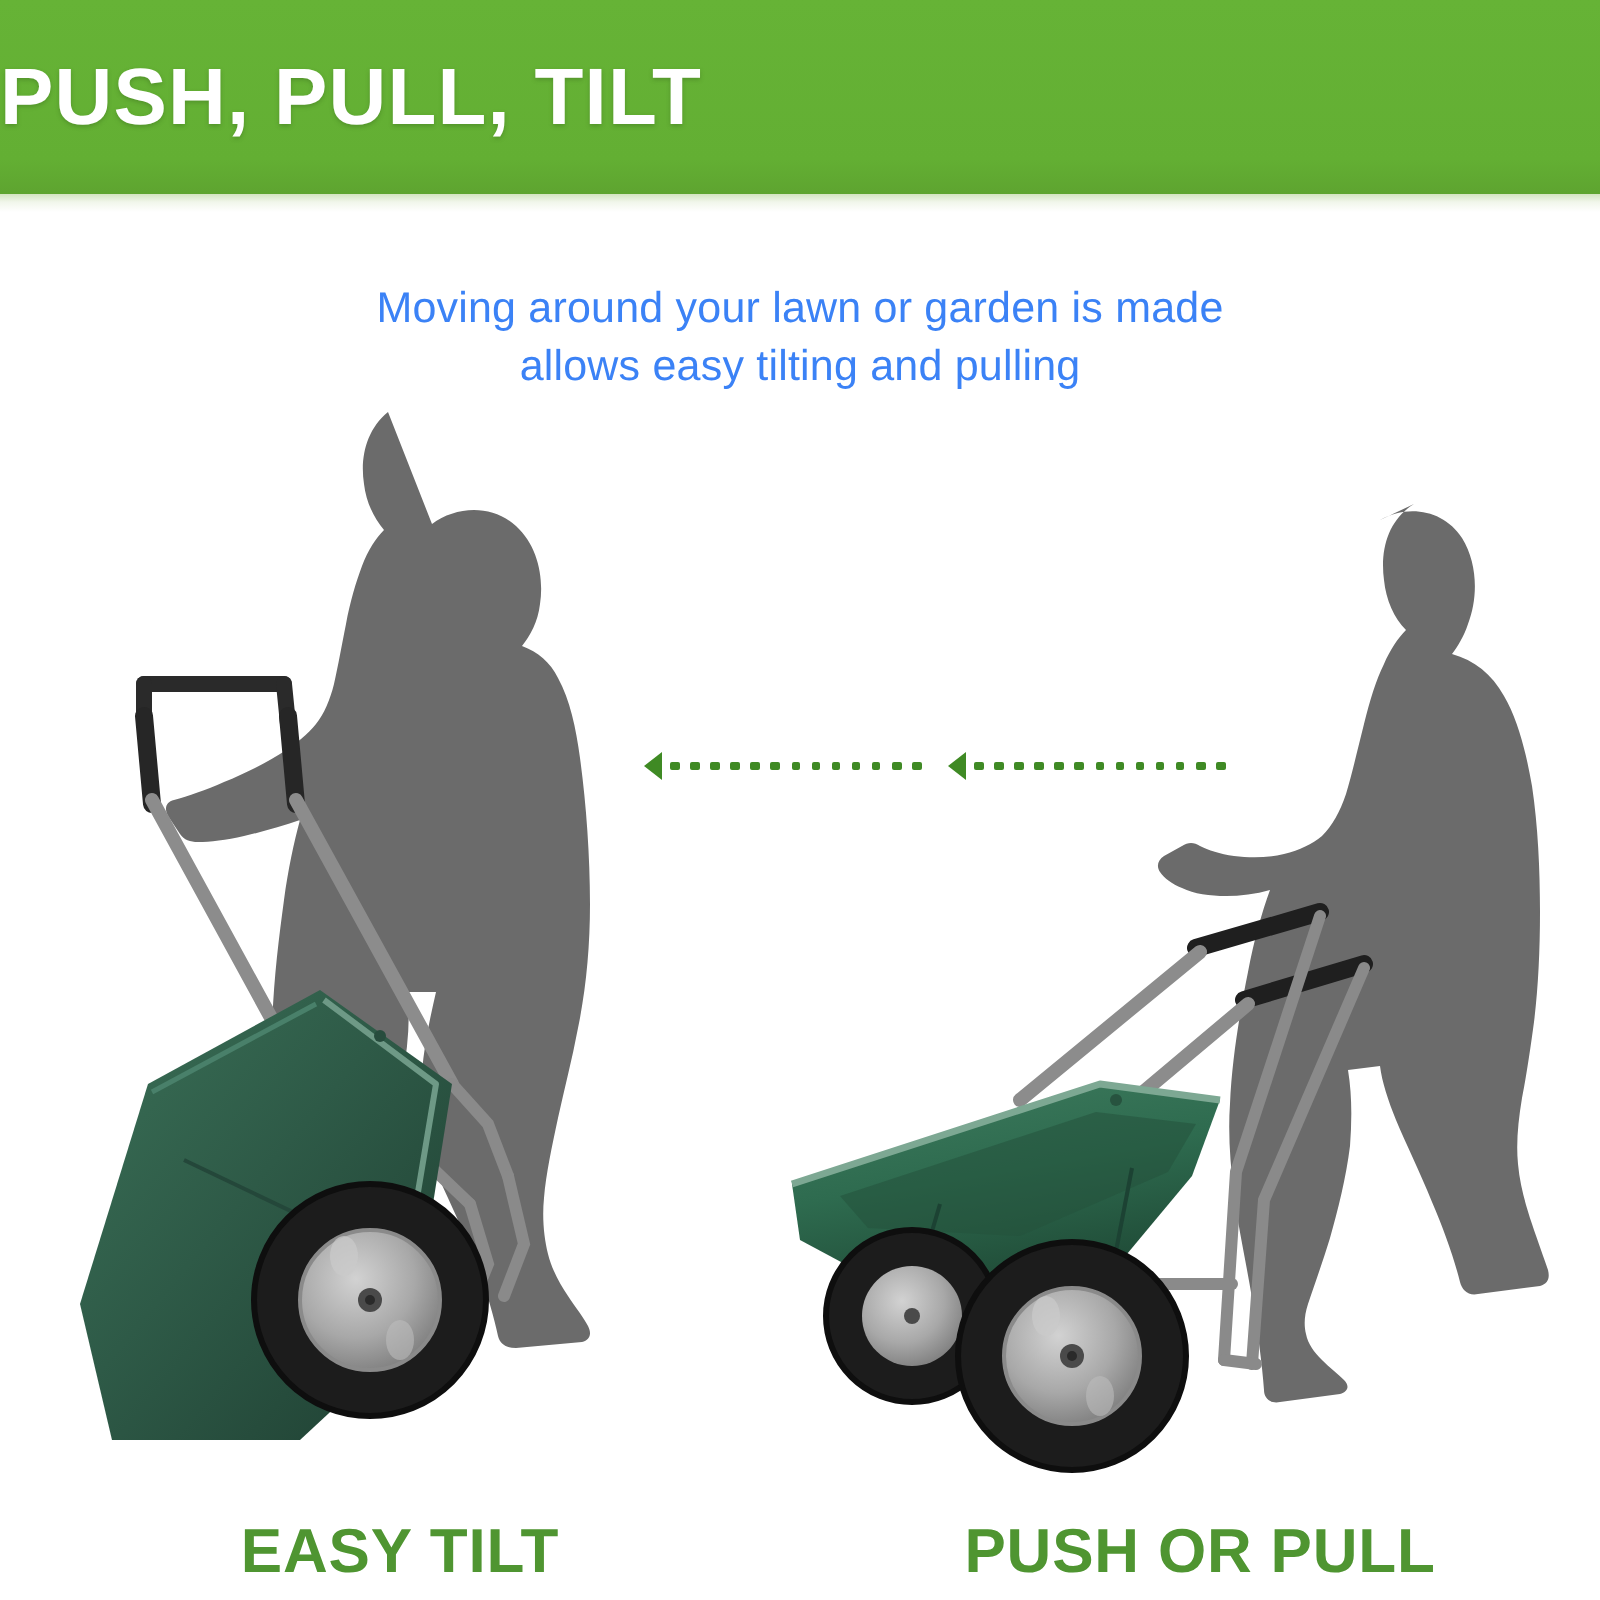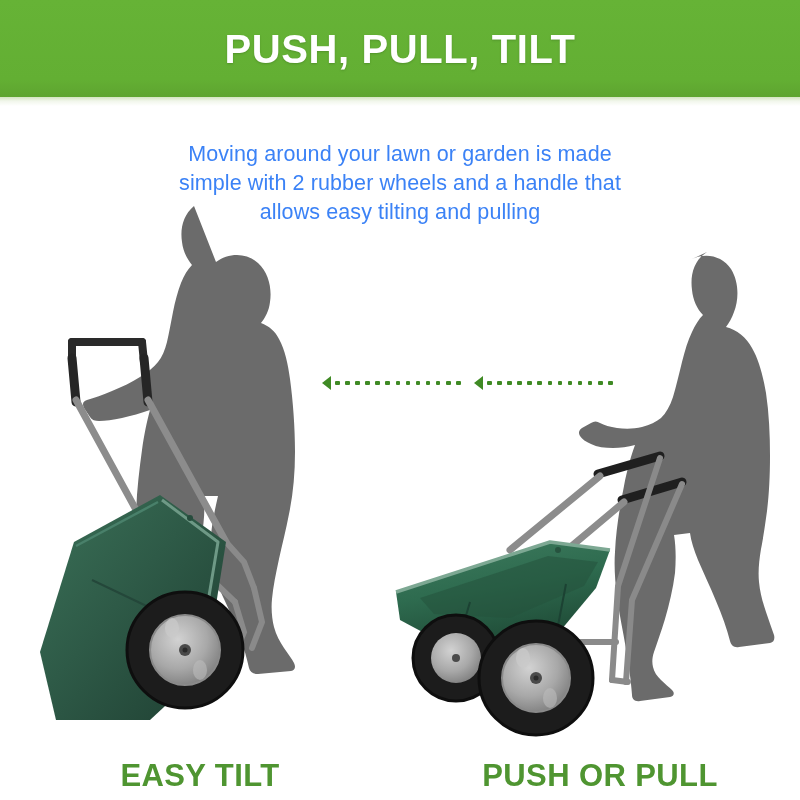--- a/index.html
+++ b/index.html
@@ -35,21 +35,21 @@
     top: 97px;
     width: 800px;
     height: 9px;
     background-image: linear-gradient(to bottom, rgba(120,170,60,0.32) 0%, rgba(120,170,60,0.10) 45%, rgba(255,255,255,0) 100%);
   }
   .header-title {
     position: absolute;
     left: 0;
     top: 27px;
     width: 800px;
-    text-align: center;
+    text-align: left;
     font-size: 40px;
     line-height: 44px;
     font-weight: bold;
     letter-spacing: 0.6px;
     color: #ffffff;
     text-shadow: 0 1px 2px rgba(60,110,30,0.45);
     white-space: nowrap;
   }
 
   
@@ -129,21 +129,20 @@
 <body>
 
 <div id="page">
 
   <div class="header-band"></div>
   <div class="header-shadow"></div>
   <div class="header-title">PUSH, PULL, TILT</div>
 
   <div class="subtitle">
     <span class="ln">Moving around your lawn or garden is made</span>
-    <span class="ln">simple with 2 rubber wheels and a handle that</span>
     <span class="ln">allows easy tilting and pulling</span>
   </div>
 
   <div class="panel panel-left">
     <svg viewBox="0 0 320 470" preserveAspectRatio="xMidYMid meet" aria-hidden="true">
       <defs>
         <linearGradient id="tubL" x1="0" y1="0" x2="1" y2="1">
           <stop offset="0%" stop-color="#3A7057"></stop>
           <stop offset="45%" stop-color="#2E5A47"></stop>
           <stop offset="100%" stop-color="#1E3E31"></stop>

